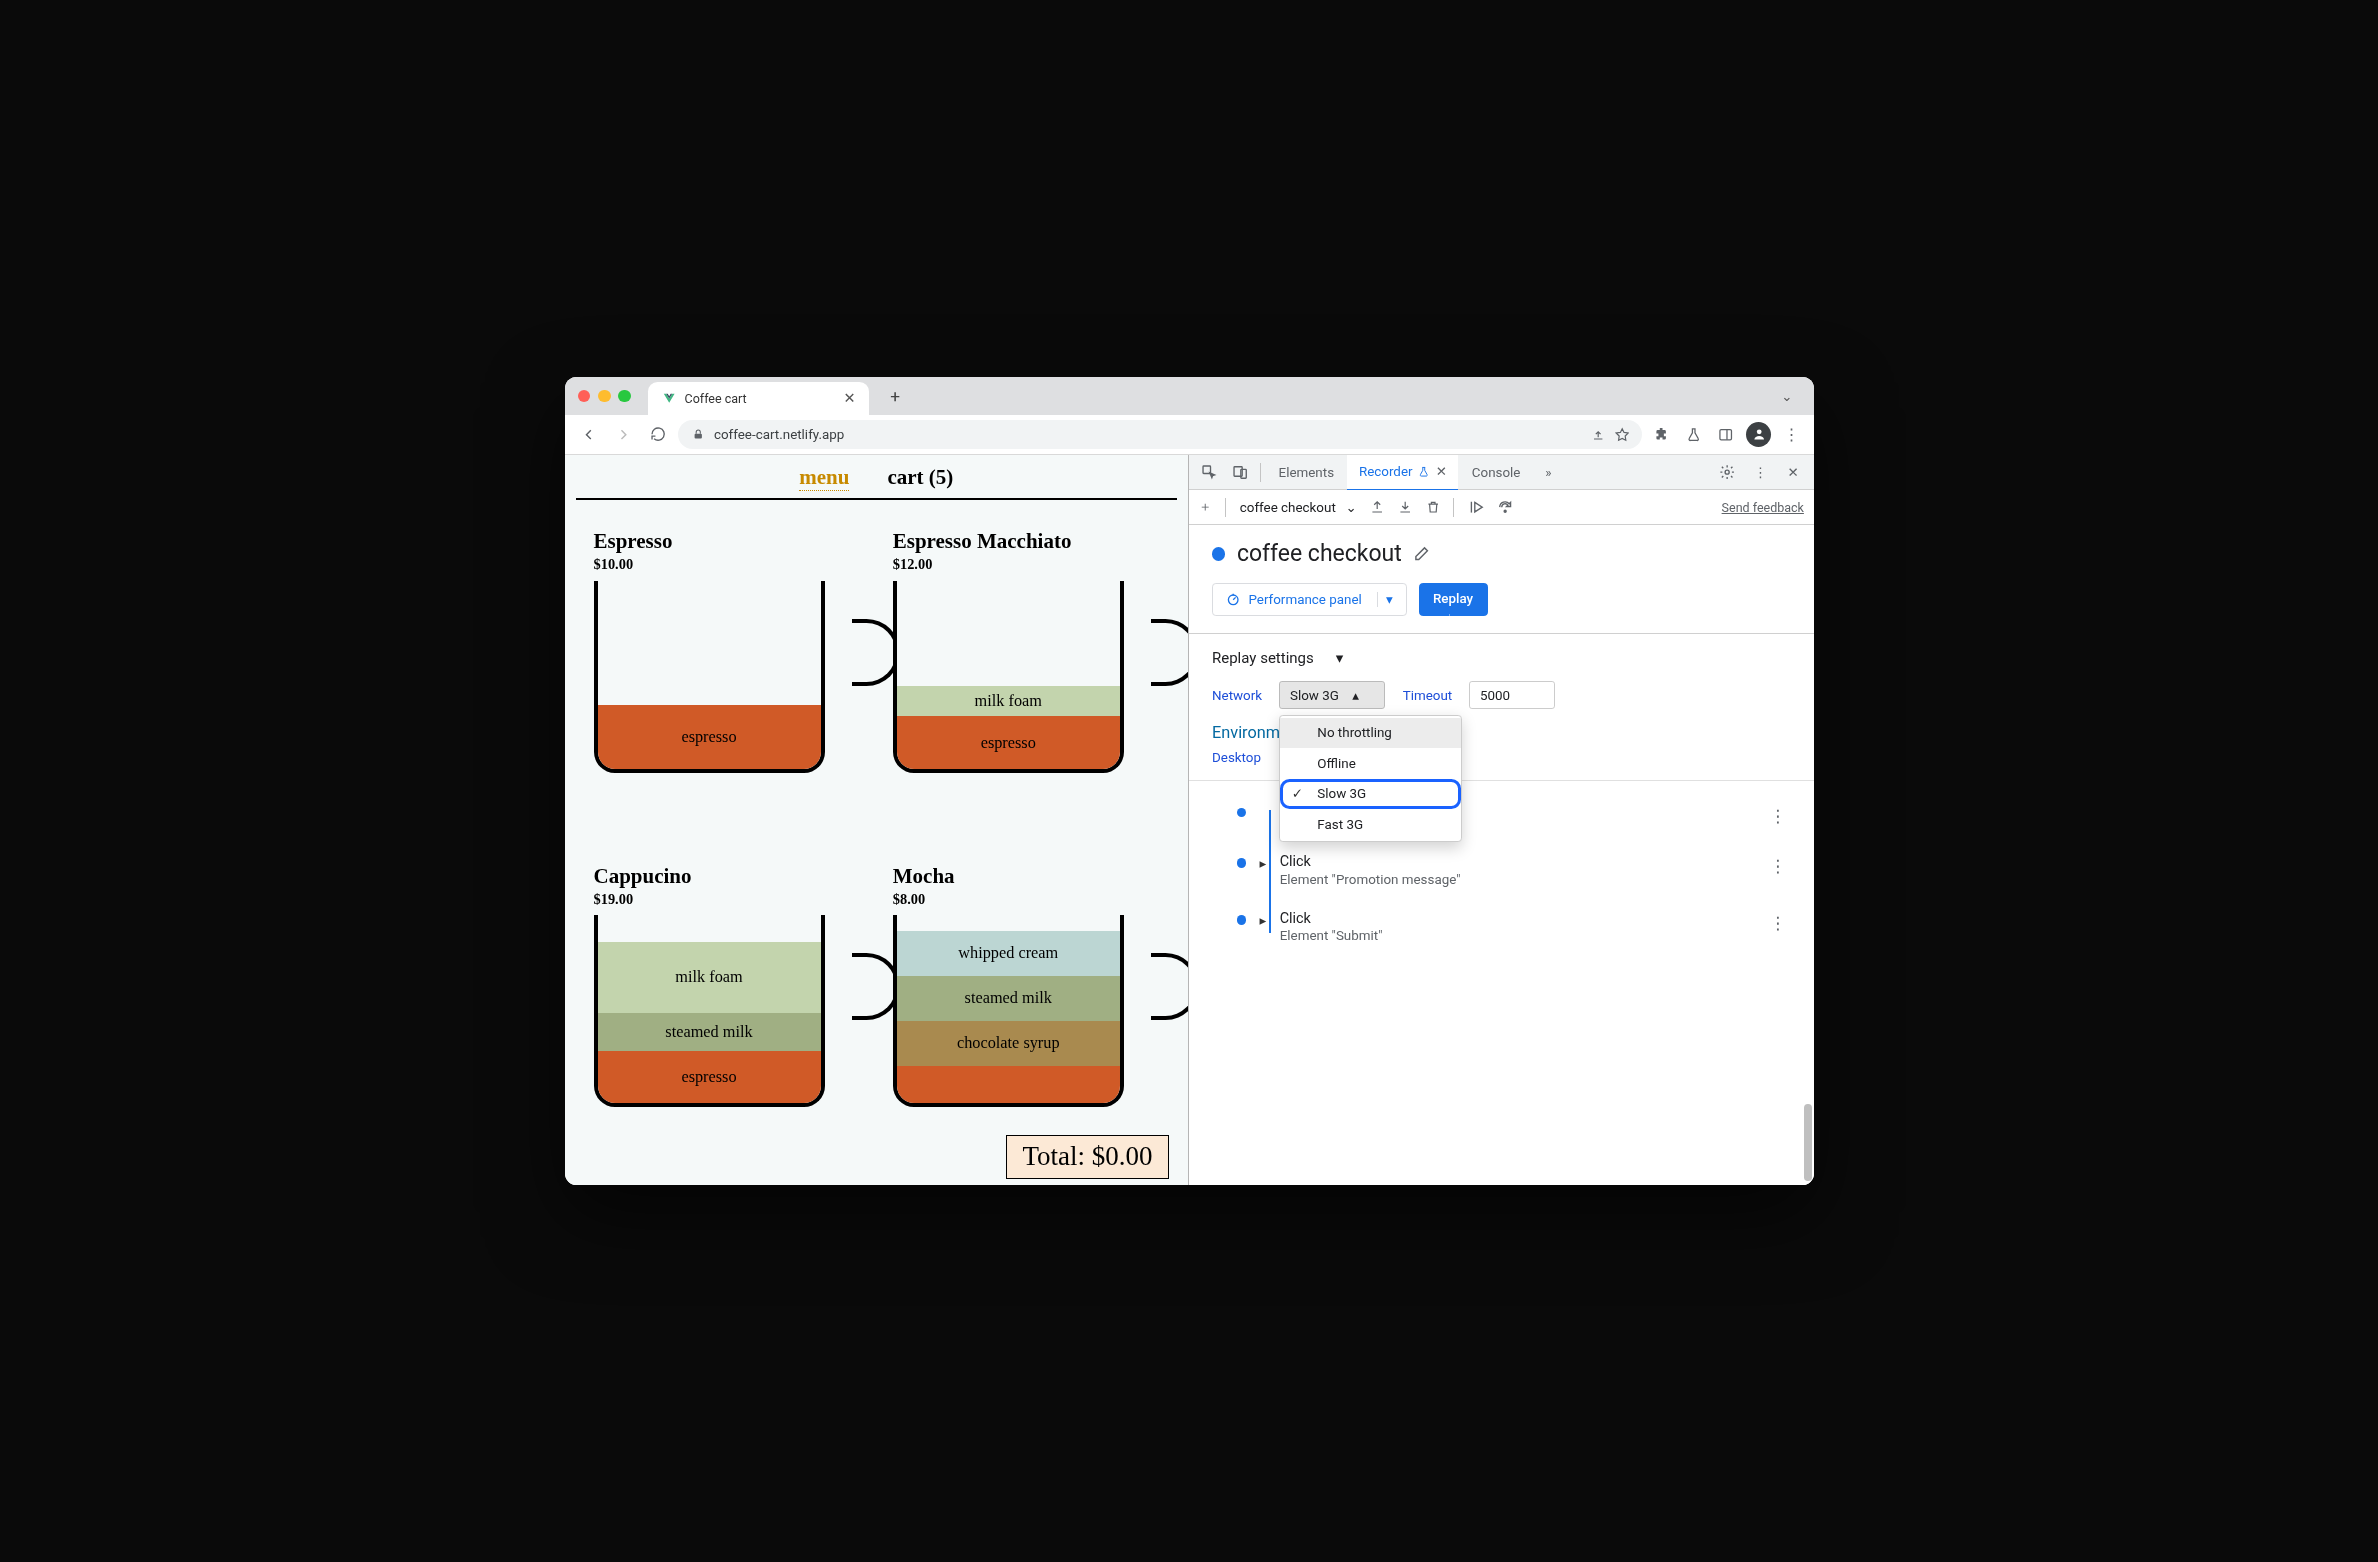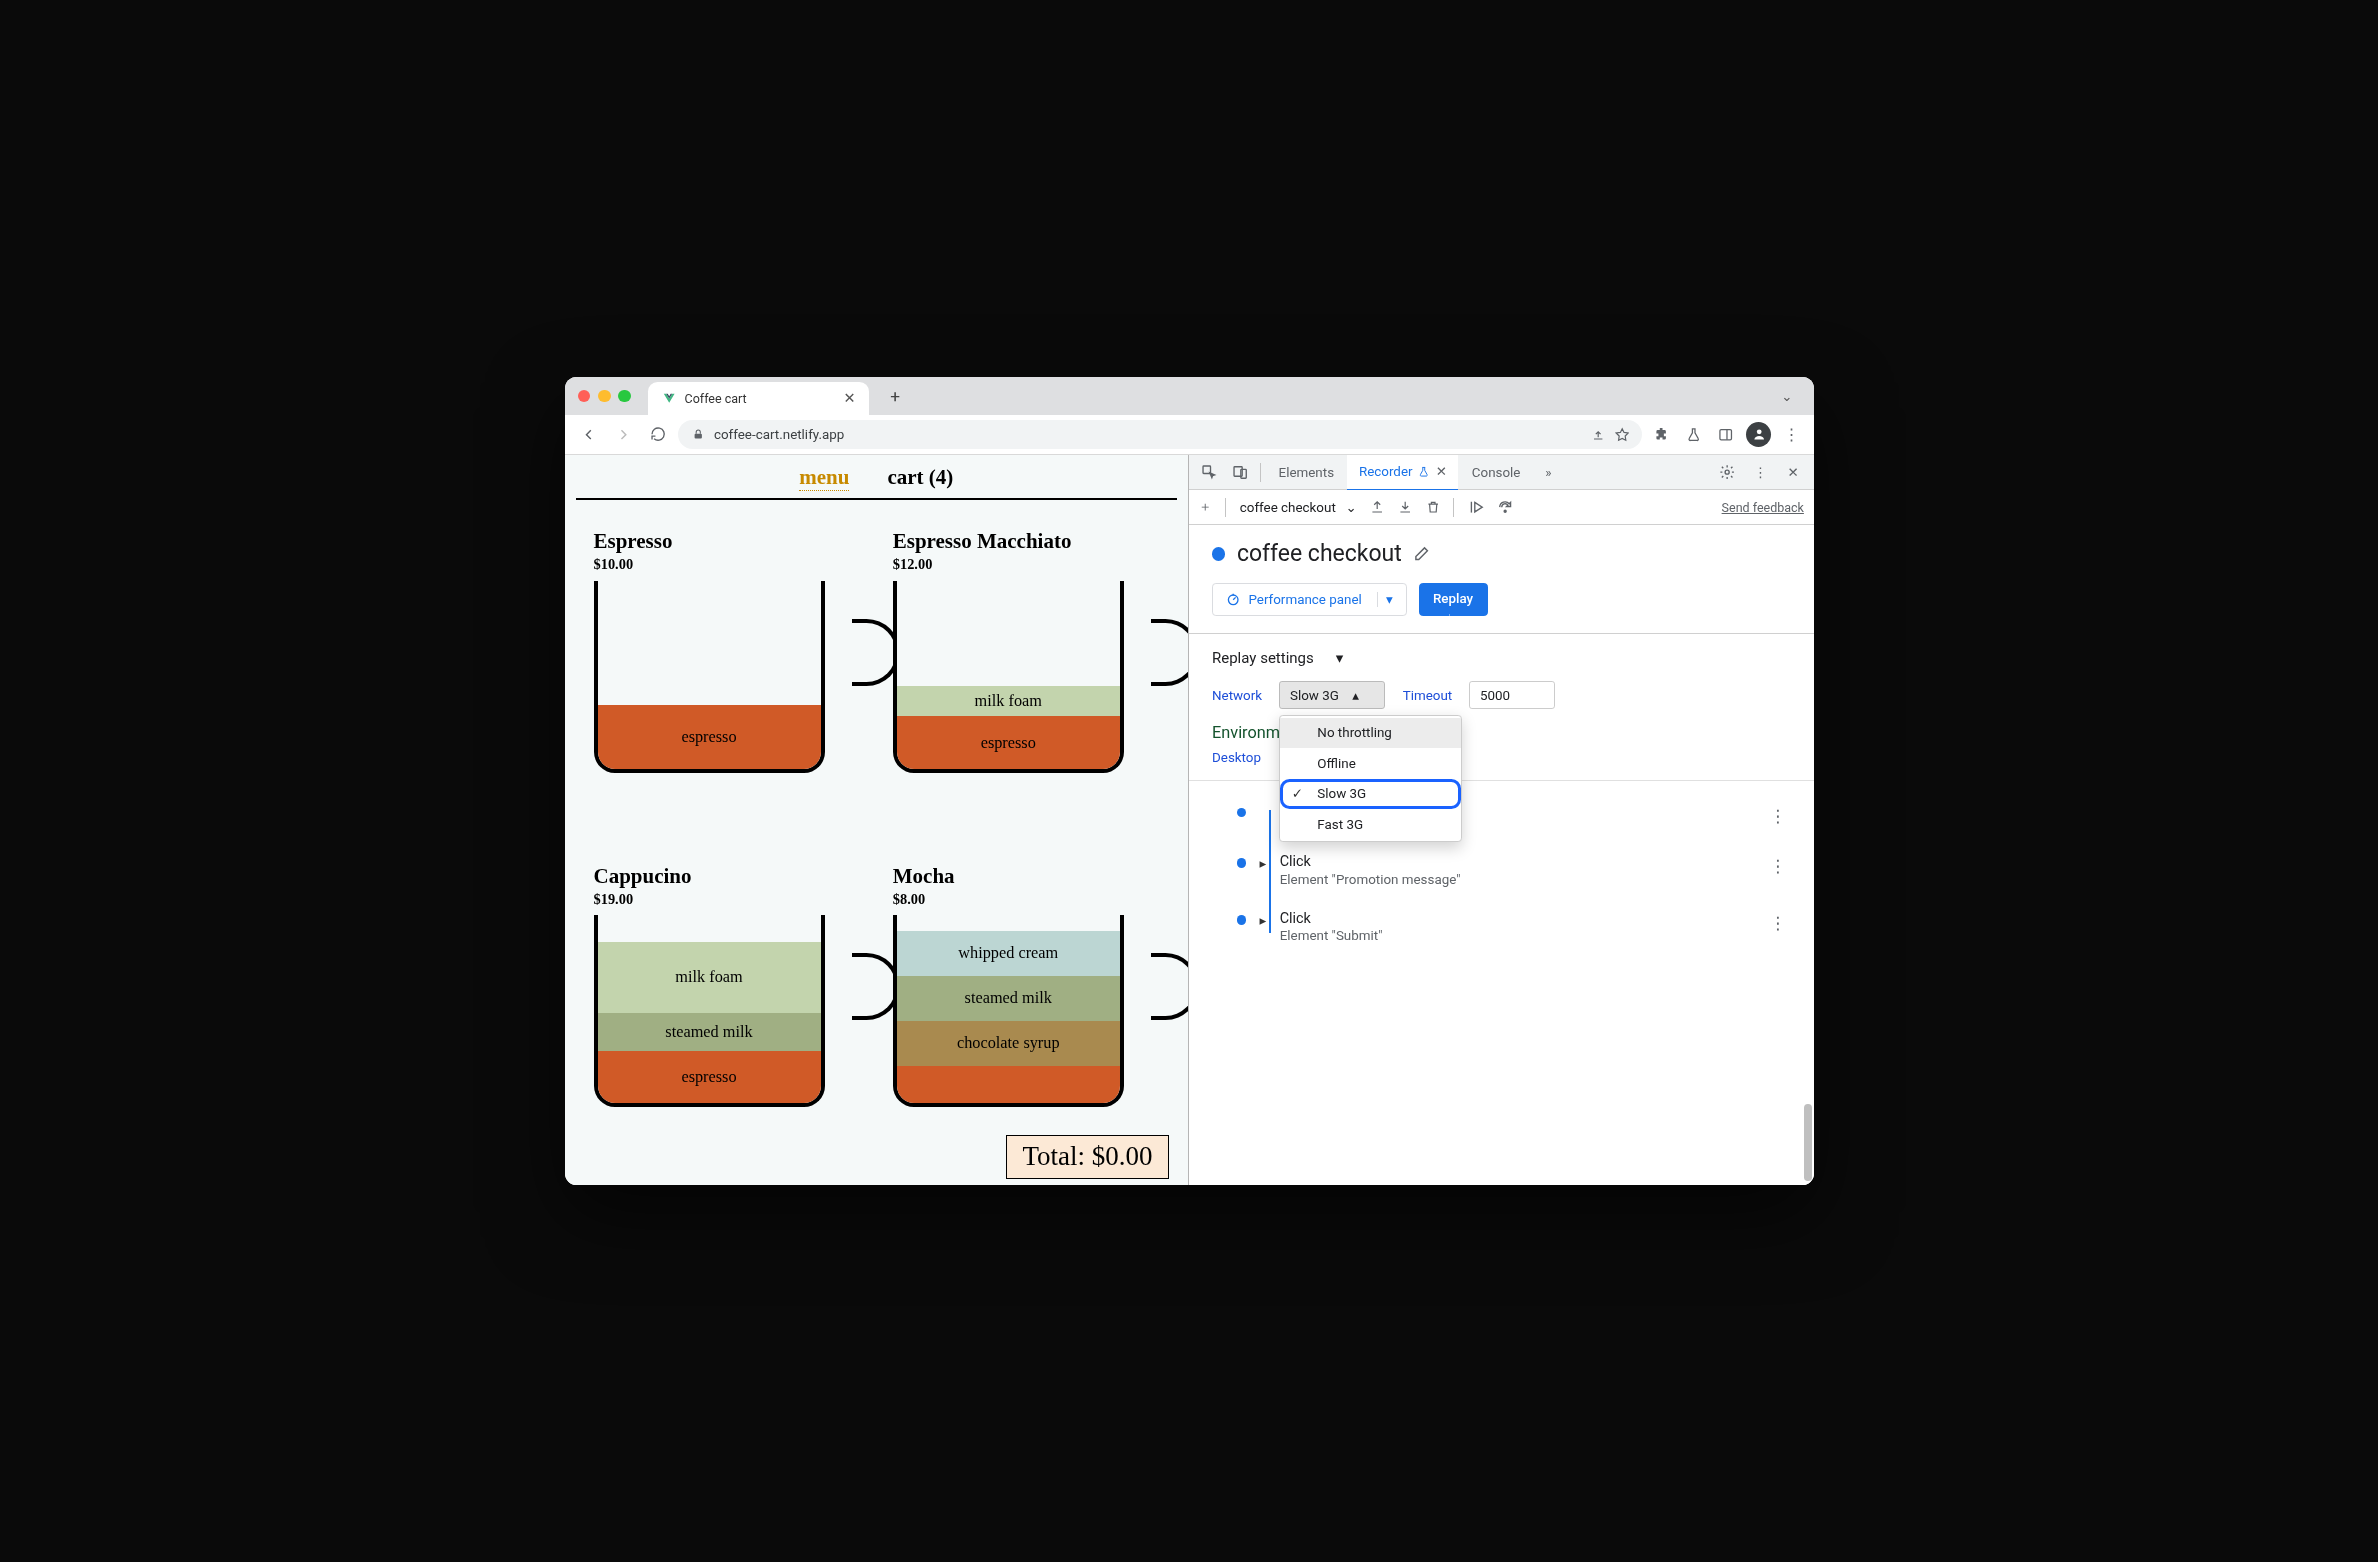--- a/index.html
+++ b/index.html
@@ -312,21 +312,21 @@
         </div>
       <div class="ico">⋮</div>
     </div>
   </div>
 
   <div class="content">
 
     <div class="page">
       <div class="page-nav">
         <a href="#" class="active">menu</a>
-        <a href="#">cart (4)</a>
+        <a href="#">cart (5)</a>
       </div>
       <div class="menu-grid">
 
         <div class="item">
           <h3>Espresso</h3>
           <div class="price">$10.00</div>
           <div class="cup-wrap">
             <div class="cup">
               <div class="layer l-espresso" style="height:34%">espresso</div>
             </div>
@@ -498,21 +498,21 @@
               <div class="opt hovered">No throttling</div>
               <div class="opt">Offline</div>
               <div class="opt selected selected-ring">Slow 3G</div>
               <div class="opt">Fast 3G</div>
             </div>
           </div>
           <label>Timeout</label>
           <div class="text-input">5000</div>
         </div>
         <div class="settings-row" style="margin-bottom:0">
-          <span style="font-size:16.3px;color:#14532d">Environm</span>
+          <span style="font-size:16.3px;color:#0369a1">Environm</span>
         </div>
         <div class="settings-row" style="margin-top:7.7px;margin-bottom:0">
           <label>Desktop</label>
           <span style="color:#ccc">|</span>
         </div>
       </div>
 
       <div class="steps">
         <div class="step-row">
           <span class="dot"></span>

